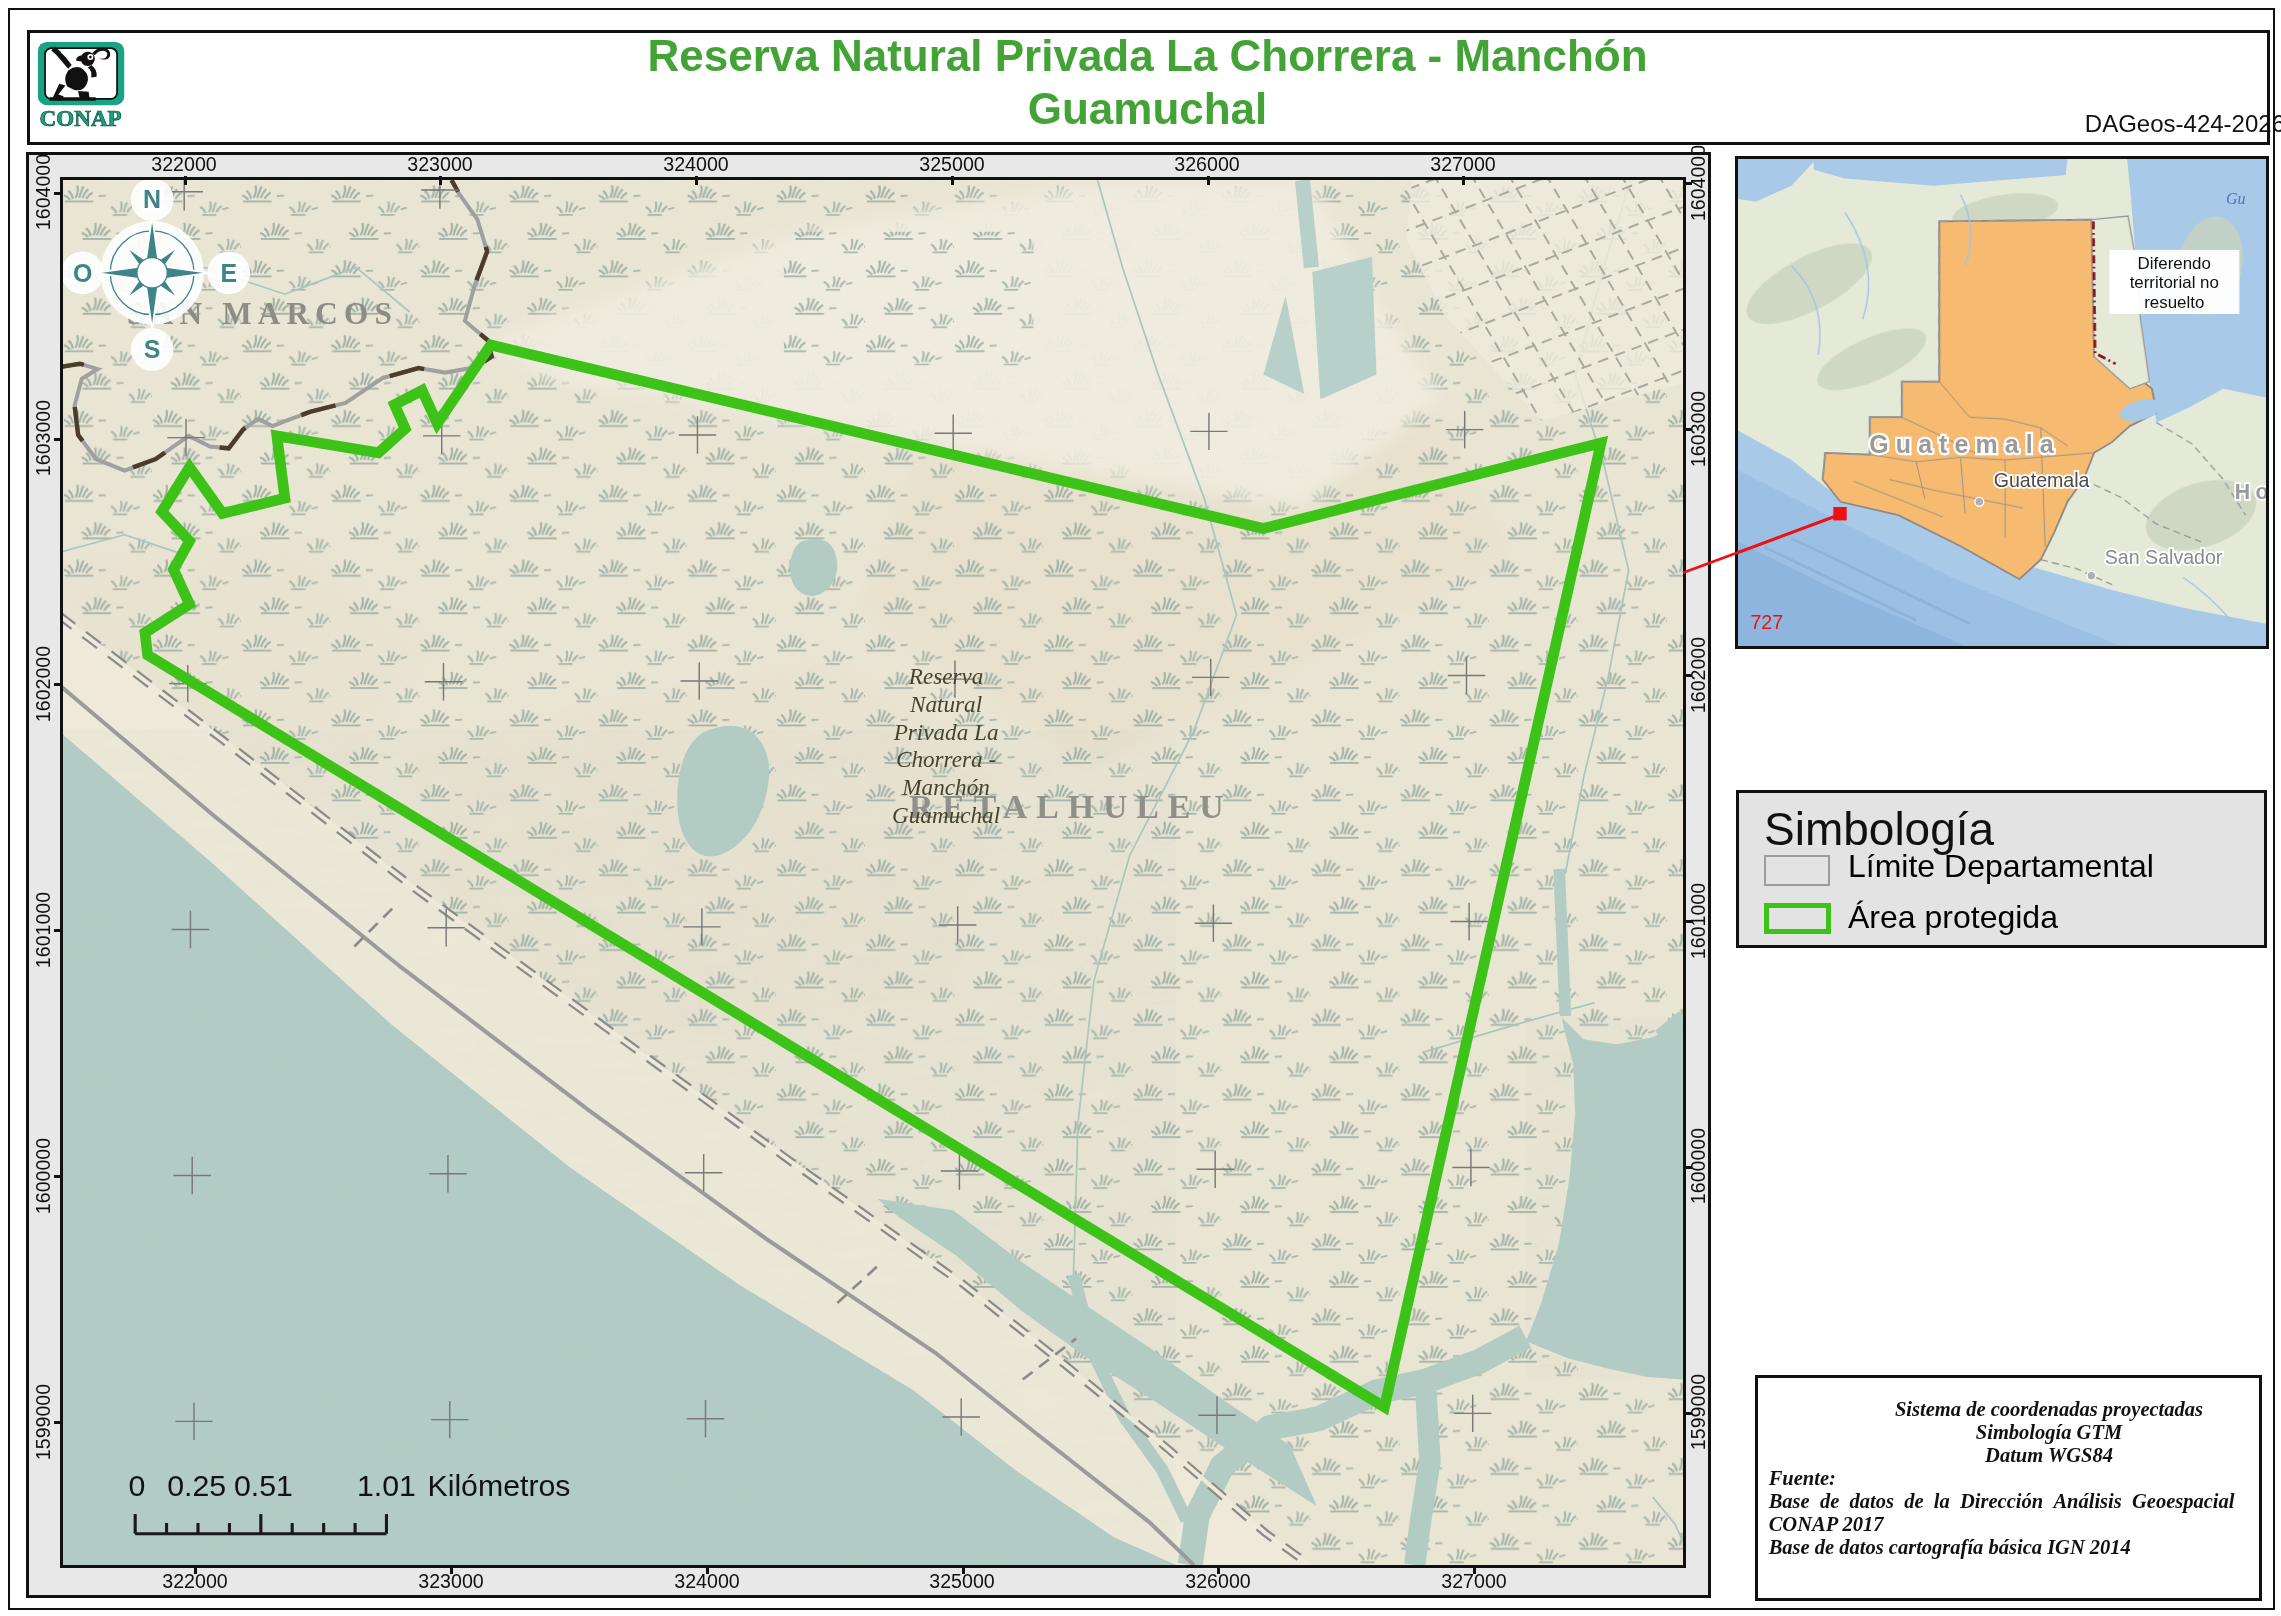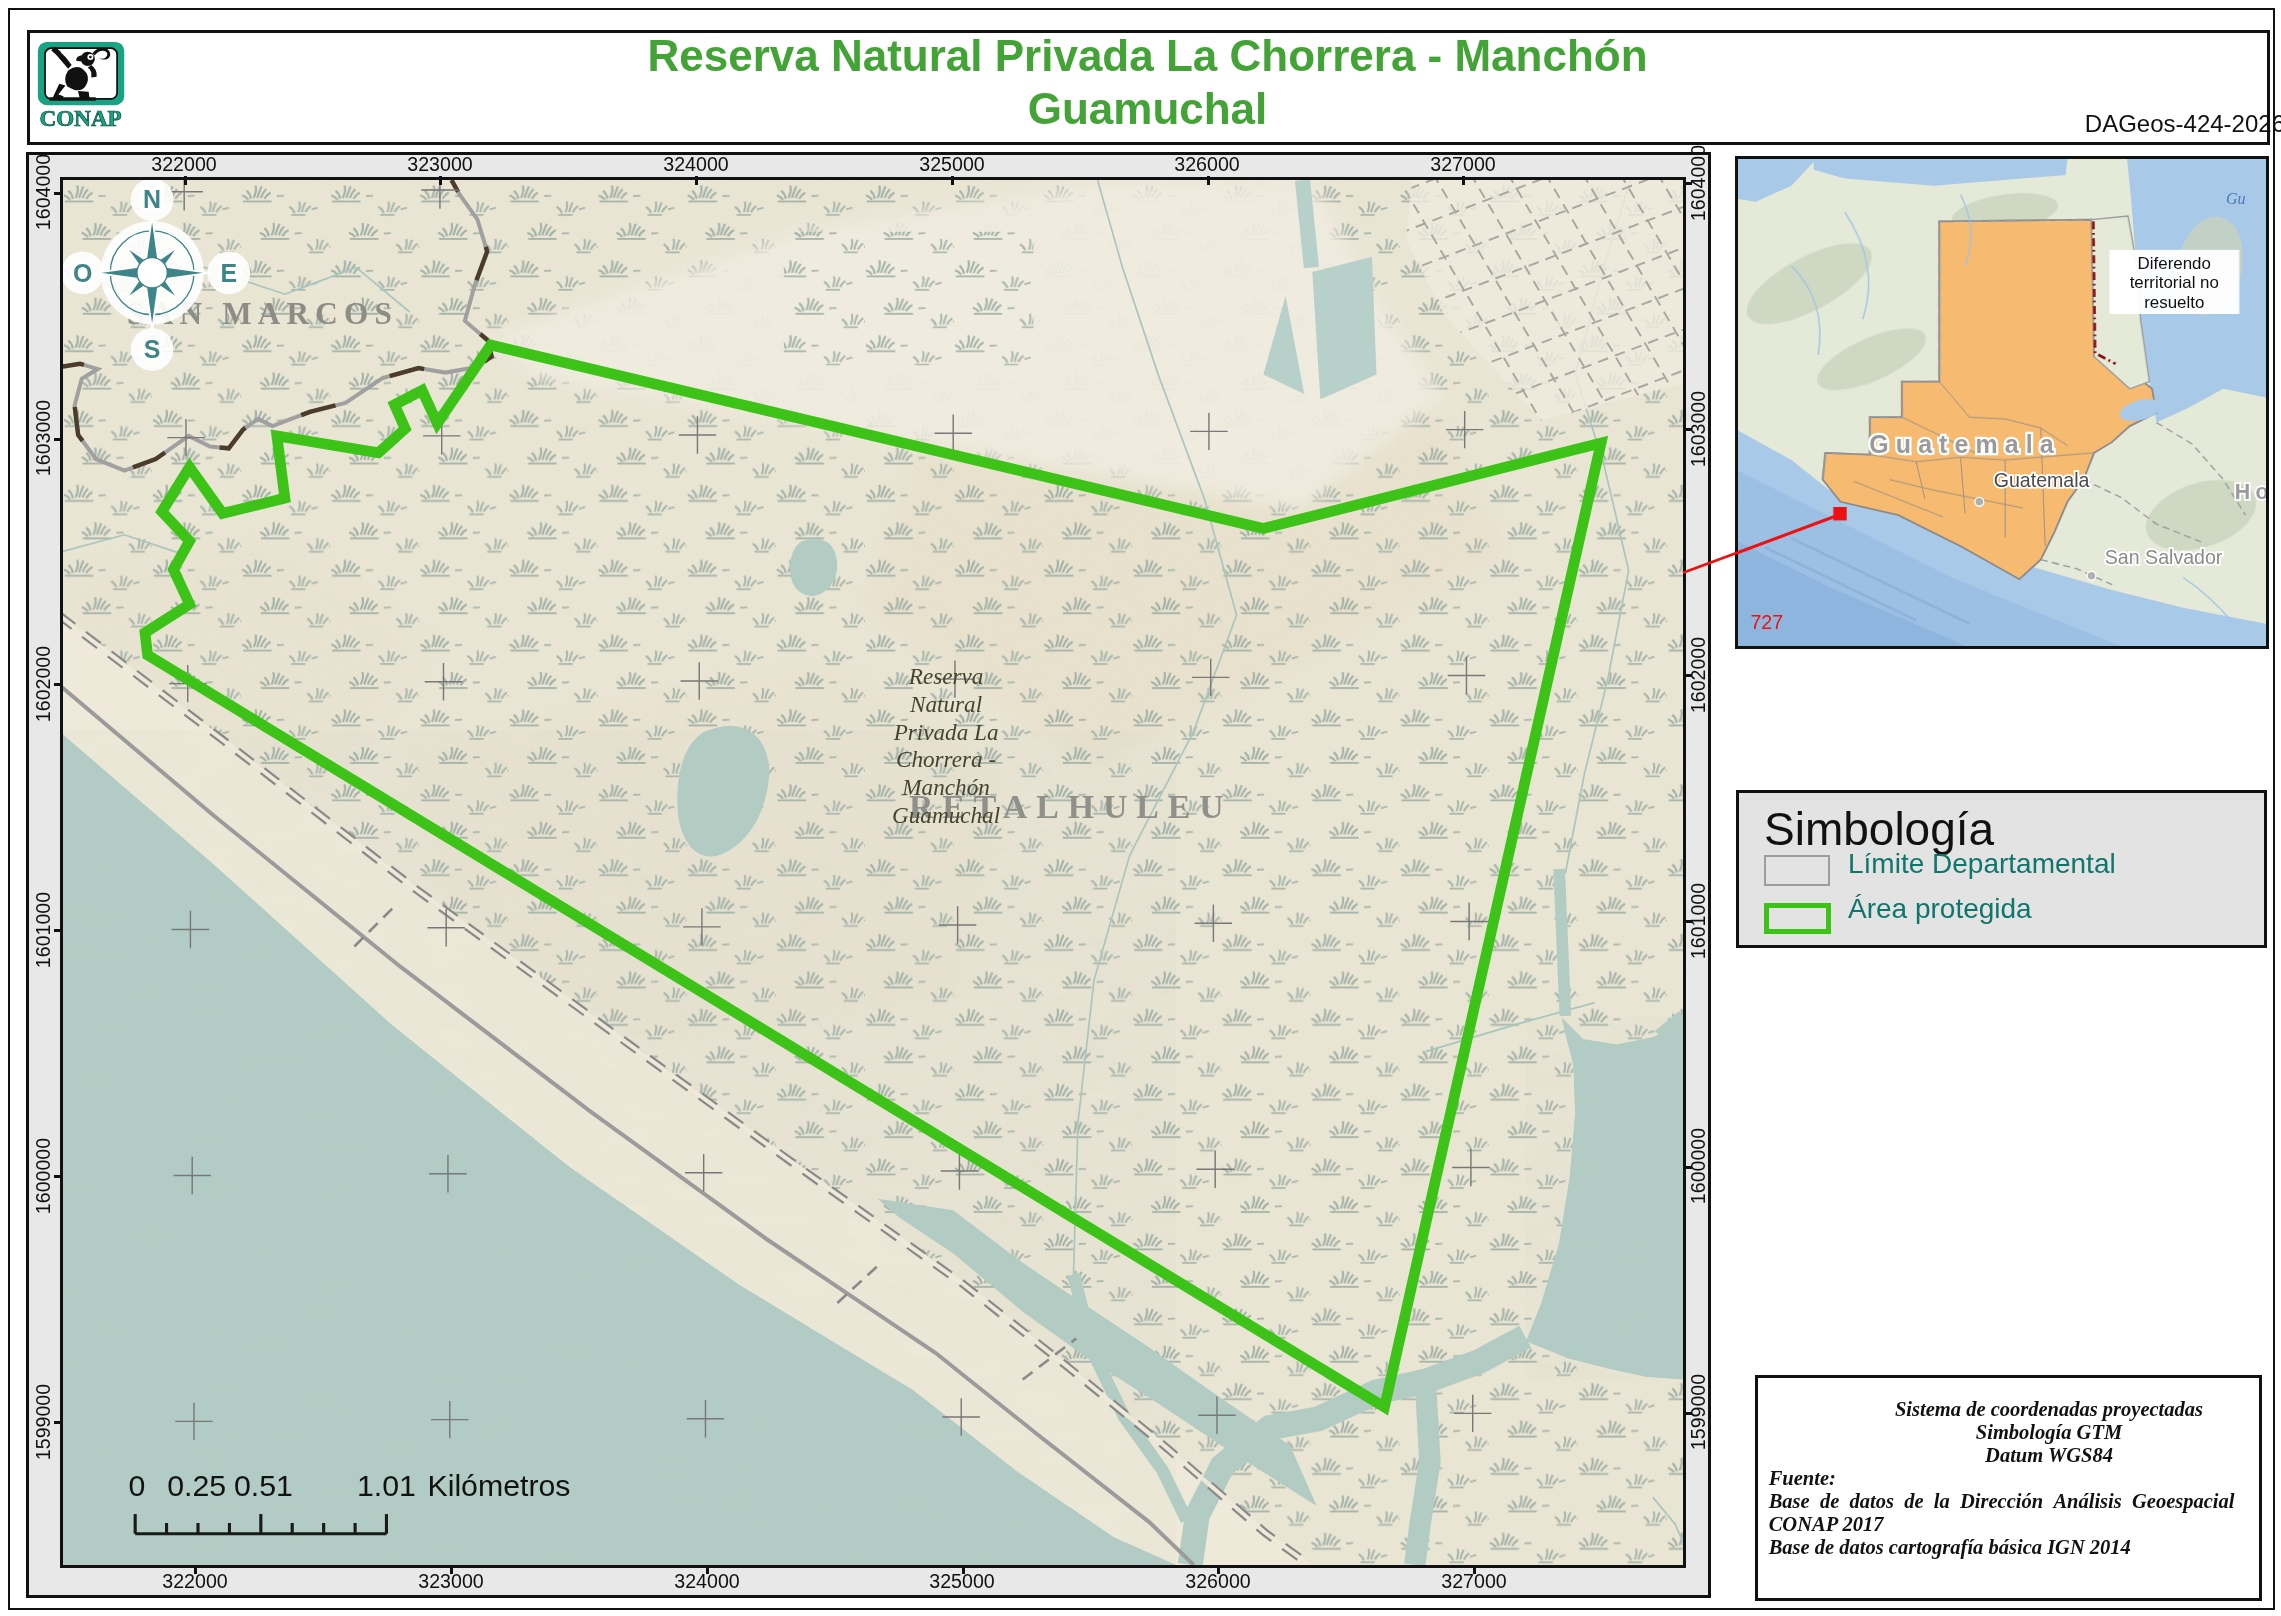--- a/index.html
+++ b/index.html
@@ -14,21 +14,21 @@
 .toplab2{position:absolute;top:153px;font-size:19.6px;color:#111;transform:translateX(-50%);}
 .leftlab{position:absolute;left:43px;font-size:19.6px;color:#111;transform:translate(-50%,-50%) rotate(-90deg);white-space:nowrap;}
 .rightlab{position:absolute;left:1698px;font-size:19.6px;color:#111;transform:translate(-50%,-50%) rotate(-90deg);white-space:nowrap;}
 .tick{position:absolute;background:#111;}
 #inset{left:1738px;top:159px;width:528px;height:487px;outline:3.6px solid #111;}
 #legend{left:1736px;top:790px;width:531px;height:158px;background:#e3e3e3;border:3.6px solid #111;box-sizing:border-box;}
 #legend .t{position:absolute;left:25px;top:9px;font-size:46px;color:#111;}
 .sw{position:absolute;left:25px;width:62px;height:27px;}
 #legend .r1{top:62px;border:2.7px solid #9c9c9c;}
 #legend .r2{top:110px;border:5.3px solid #3dc318;height:21.4px;width:57px;}
-#legend .lab{position:absolute;left:109px;font-size:28px;color:#0f766e;}
+#legend .lab{position:absolute;left:109px;font-size:32px;color:#000000;}
 #infobox{left:1755px;top:1375px;width:507px;height:226px;border:3.6px solid #111;background:#fff;font-family:"Liberation Serif",serif;font-style:italic;font-weight:bold;font-size:20.5px;color:#111;box-sizing:border-box;}
 #infobox .c{text-align:center;padding-left:81px;line-height:23px;}
 #infobox .l{padding-left:10.7px;line-height:23px;}
 #infobox .j{padding:0 10.7px;line-height:23px;}
 #redline{left:0;top:0;width:2281px;height:1616px;pointer-events:none;}
 </style></head>
 <body>
 <div class="abs" id="pageborder"></div>
 <div class="abs" id="header"></div>
 <div class="abs" id="logo"><svg width="89" height="90" viewBox="0 0 100 101">
@@ -334,21 +334,21 @@
 <circle cx="397" cy="468" r="5" fill="#b0b0b0" stroke="#fff" stroke-width="1.5"></circle>
 <text x="558" y="382" font-family="Liberation Sans, sans-serif" font-size="24" font-weight="bold" letter-spacing="6" fill="#9a9a9a" stroke="#ffffff" stroke-width="4" paint-order="stroke">Ho</text>
 <text x="14" y="528" font-family="Liberation Sans, sans-serif" font-size="22" fill="#ee1111">727</text>
 <text x="548" y="50" font-family="Liberation Serif, serif" font-style="italic" font-size="18" fill="#4a7ab5">Gu</text>
 </svg></div>
 <div class="abs" id="legend">
  <div class="t">Simbología</div>
  <div class="sw r1"></div>
     <div class="lab" style="top:55px">Límite Departamental</div>
  <div class="sw r2"></div>
-    <div class="lab" style="top:100px">Área protegida</div>
+    <div class="lab" style="top:106px">Área protegida</div>
 </div>
 <div class="abs" id="infobox">
  <div class="c" style="margin-top:19.6px">Sistema de coordenadas proyectadas</div>
  <div class="c">Simbología GTM</div>
  <div class="c">Datum WGS84</div>
  <div class="l">Fuente:</div>
  <div class="j">Base&nbsp;&nbsp;de&nbsp;&nbsp;datos&nbsp;&nbsp;de&nbsp;&nbsp;la&nbsp;&nbsp;Dirección&nbsp;&nbsp;Análisis&nbsp;&nbsp;Geoespacial</div>
  <div class="l">CONAP 2017</div>
  <div class="l">Base de datos cartografía básica IGN 2014</div>
 </div>

